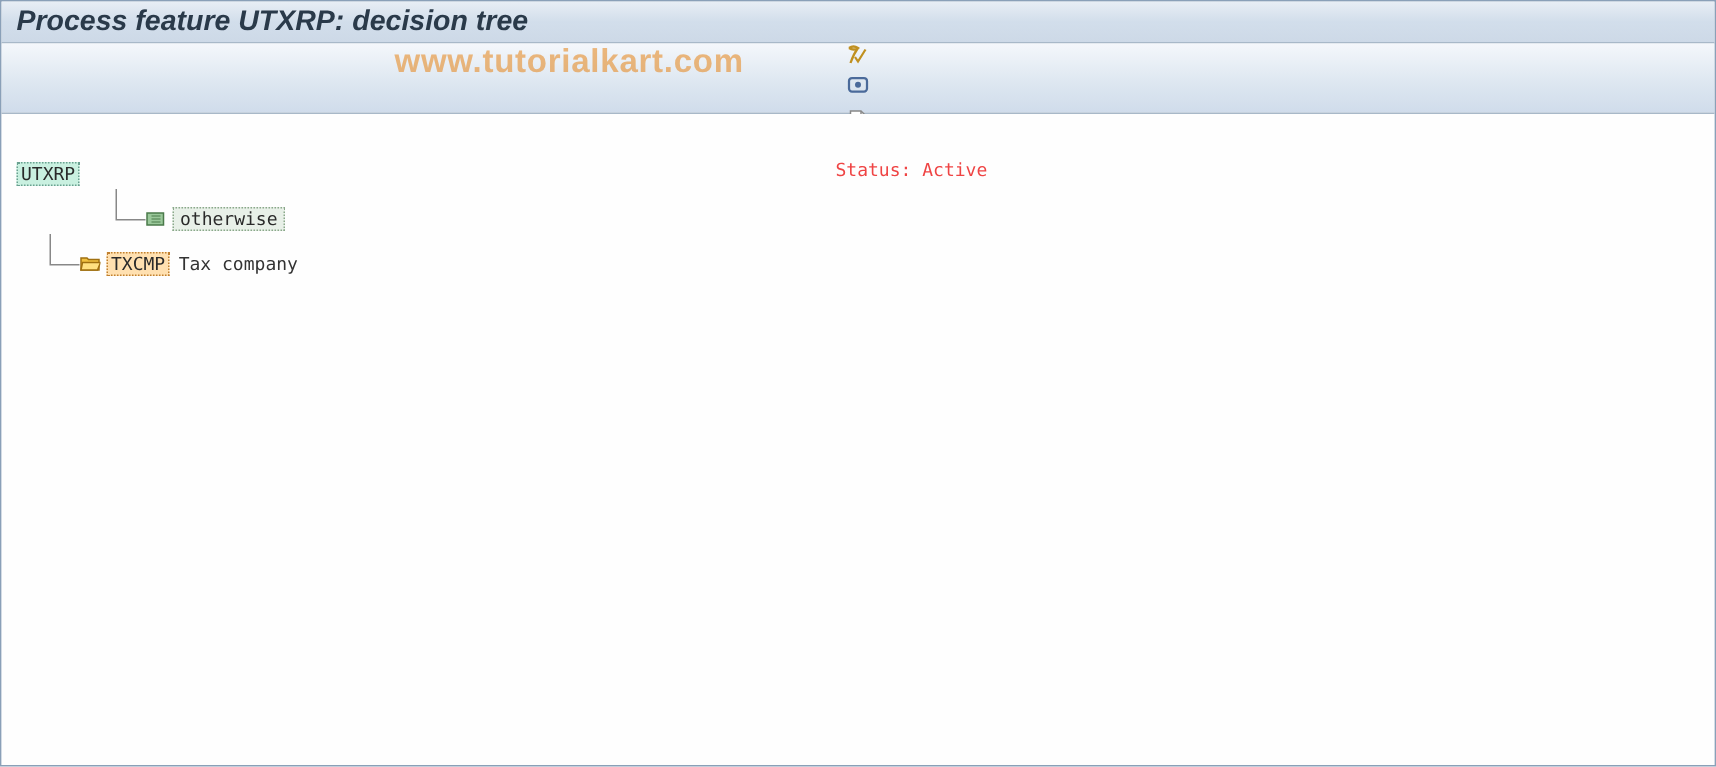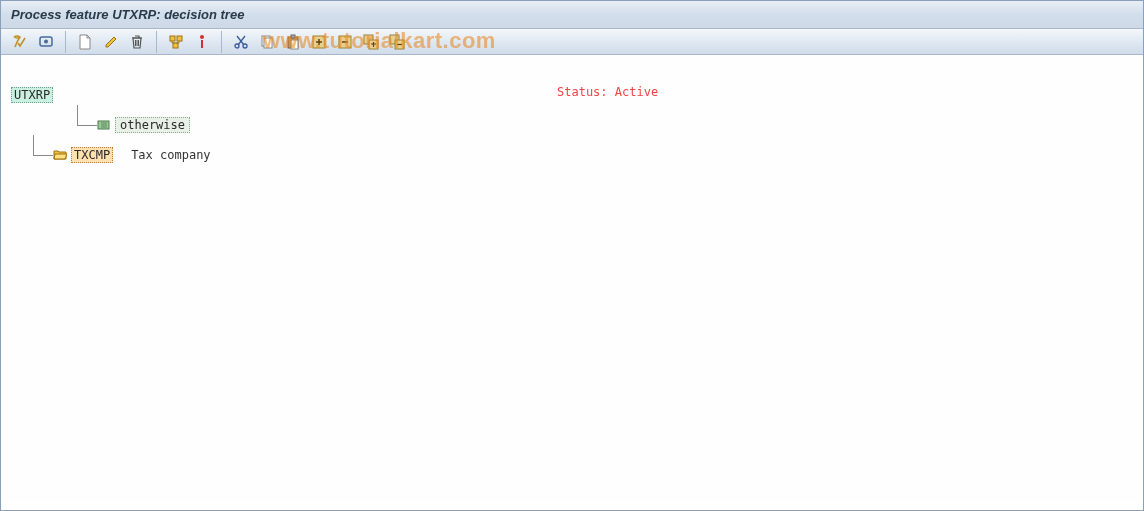--- a/index.html
+++ b/index.html
@@ -15,32 +15,33 @@
   }
   .titlebar {
     height: 28px;
     background: linear-gradient(to bottom, #e8eef5 0%, #d2deeb 50%, #cdd9e7 100%);
     border-bottom: 1px solid #a8b8c8;
     display: flex;
     align-items: center;
     padding: 13px 10px;
     font-weight: bold;
     font-style: italic;
-    font-size: 13px;
+    font-size: 19px;
     color: #2a3a4a;
   }
   .toolbar {
-    height: 26px;
+    height: 47px;
     background: linear-gradient(to bottom, #f4f7fb 0%, #dce6f0 60%, #d0dceb 100%);
     border-bottom: 1px solid #a8b8c8;
     display: flex;
     align-items: center;
     padding: 0 8px;
     gap: 4px;
     position: relative;
+    flex-direction: column;
   }
   .tb-sep {
     width: 1px;
     height: 22px;
     background: #a8b8c8;
     margin: 0 4px;
   }
   .tb-btn {
     width: 22px;
     height: 22px;
@@ -73,21 +74,21 @@
     user-select: none;
     z-index: 50;
     font-family: Arial, sans-serif;
     font-style: normal;
   }
   .tree-row { display:flex; align-items:center; height:20px; }
   .node-code {
     background: #c9f0e0;
     border: 1px dotted #6aa090;
     padding: 0 2px;
-    margin-right: 18px;
+    margin-right: 6px;
   }
   .node-code.orange { background:#ffe0b0; border:1px dotted #c08030; }
   .node-label { color:#333; }
   .node-plain {
     background:#e8f0e8;
     border:1px dotted #8aa88a;
     padding:0 4px;
   }
   .status {
     position: absolute;

